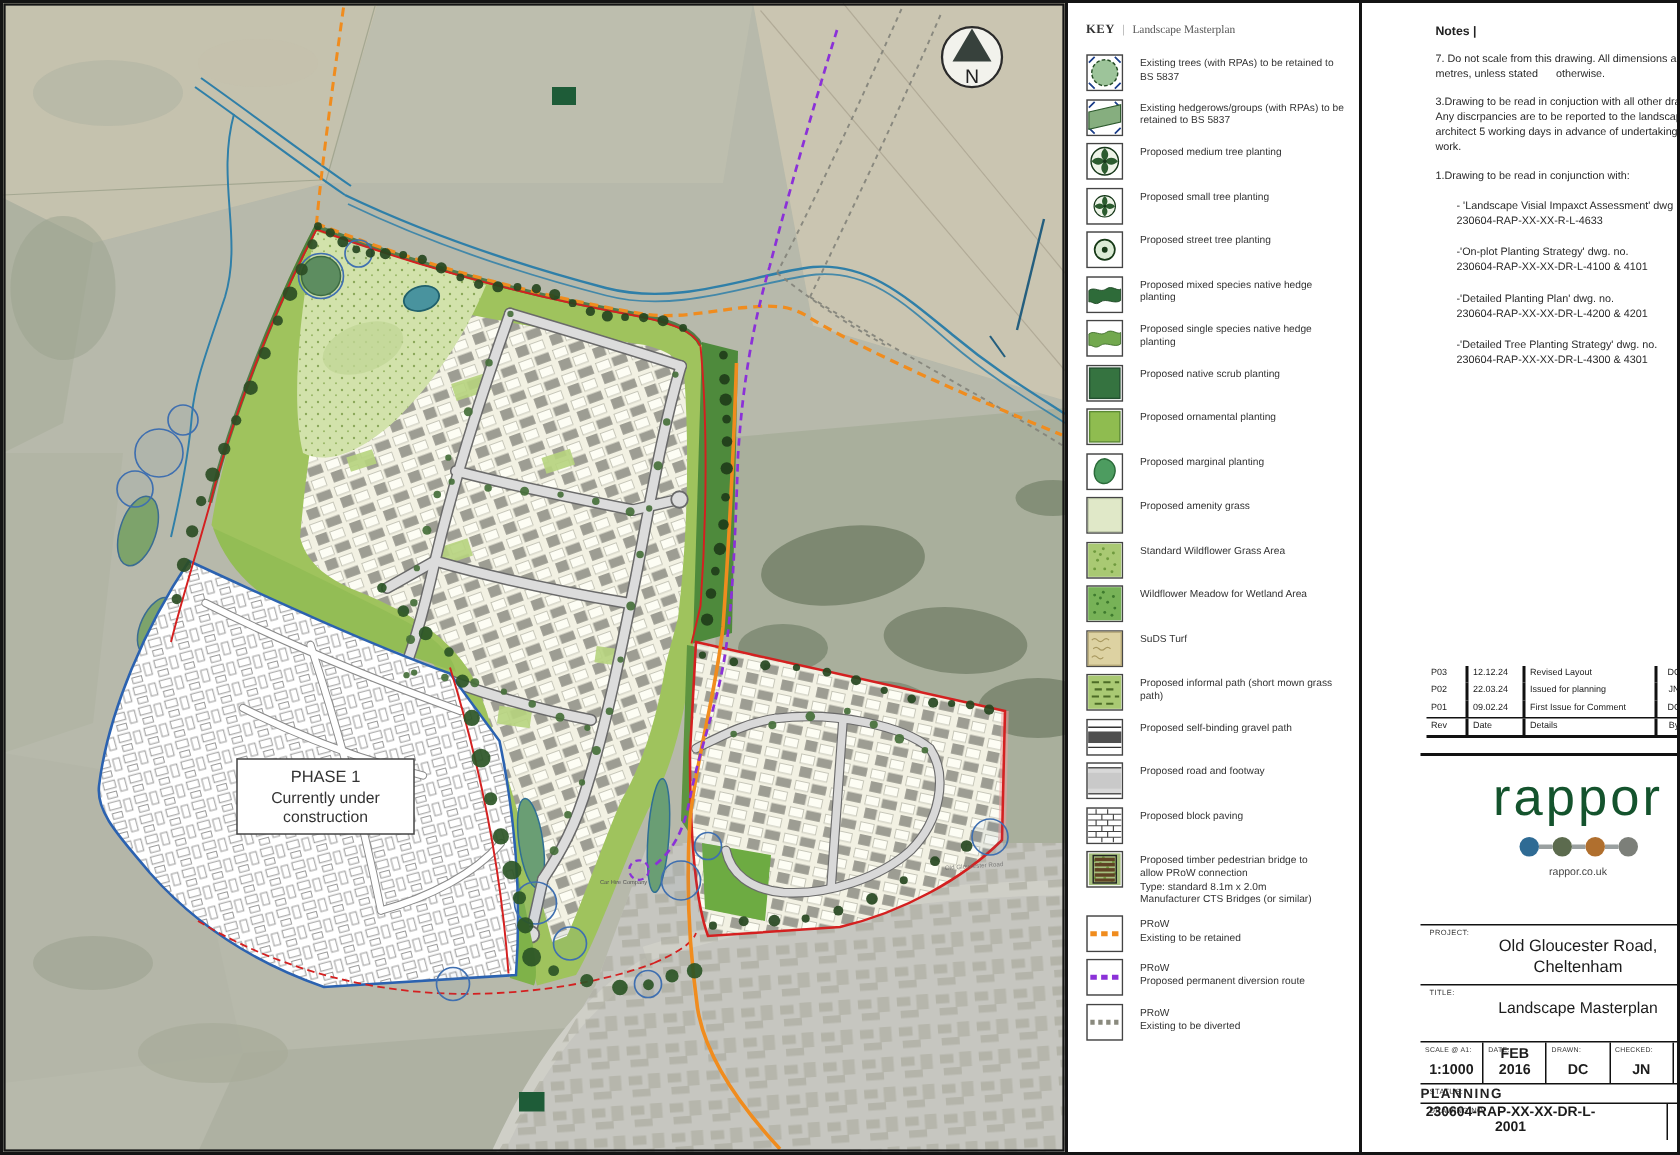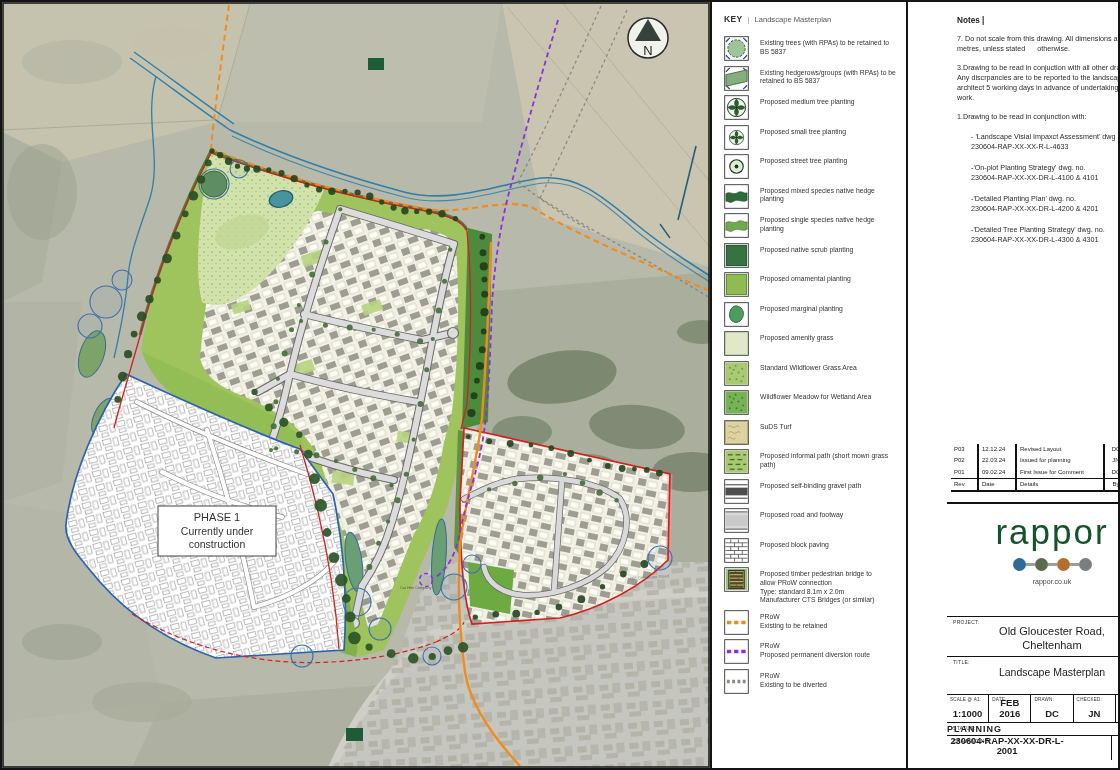--- a/index.html
+++ b/index.html
@@ -5,21 +5,21 @@
   html,body{margin:0;padding:0;background:#e8e8e8;}
   *{box-sizing:border-box;}
   .sheet{position:relative;width:1120px;height:770px;background:#fff;border:2px solid #141414;
          overflow:hidden;font-family:"Liberation Sans",sans-serif;color:#222;}
   
   #map-pane{position:absolute;left:0;top:0;width:708px;height:766px;}
   #key-pane{position:absolute;left:708px;top:0;width:198px;height:766px;background:#fff;
             border-left:2px solid #141414;border-right:2px solid #141414;padding:12px 6px 0 12px;}
   #notes-pane{position:absolute;left:945px;top:0;width:210px;height:766px;background:#fff;}
   
-  .key-header{font-size:8px;margin-bottom:12px;color:#333;}
+  .key-header{font-size:8px;margin-bottom:12px;color:#333;font-family:Liberation Serif, serif;}
   .key-header b{font-size:8.5px;letter-spacing:.3px;}
   .key-sep{color:#999;margin:0 5px;}
   .key-sub{color:#555;font-size:7.6px;}
   .legend-item{display:flex;align-items:flex-start;gap:11px;margin-bottom:4.5px;}
   .swatch{width:25px;height:25px;flex:0 0 25px;}
   .swatch svg{width:25px;height:25px;display:block;}
   .legend-label{font-size:6.8px;line-height:1.3;color:#333;padding-top:3px;white-space:pre-line;}
   
   .notes-inner{position:absolute;left:10px;right:8px;top:14px;}
   .notes-title{font-size:8.2px;font-weight:bold;margin-bottom:9px;color:#222;}

